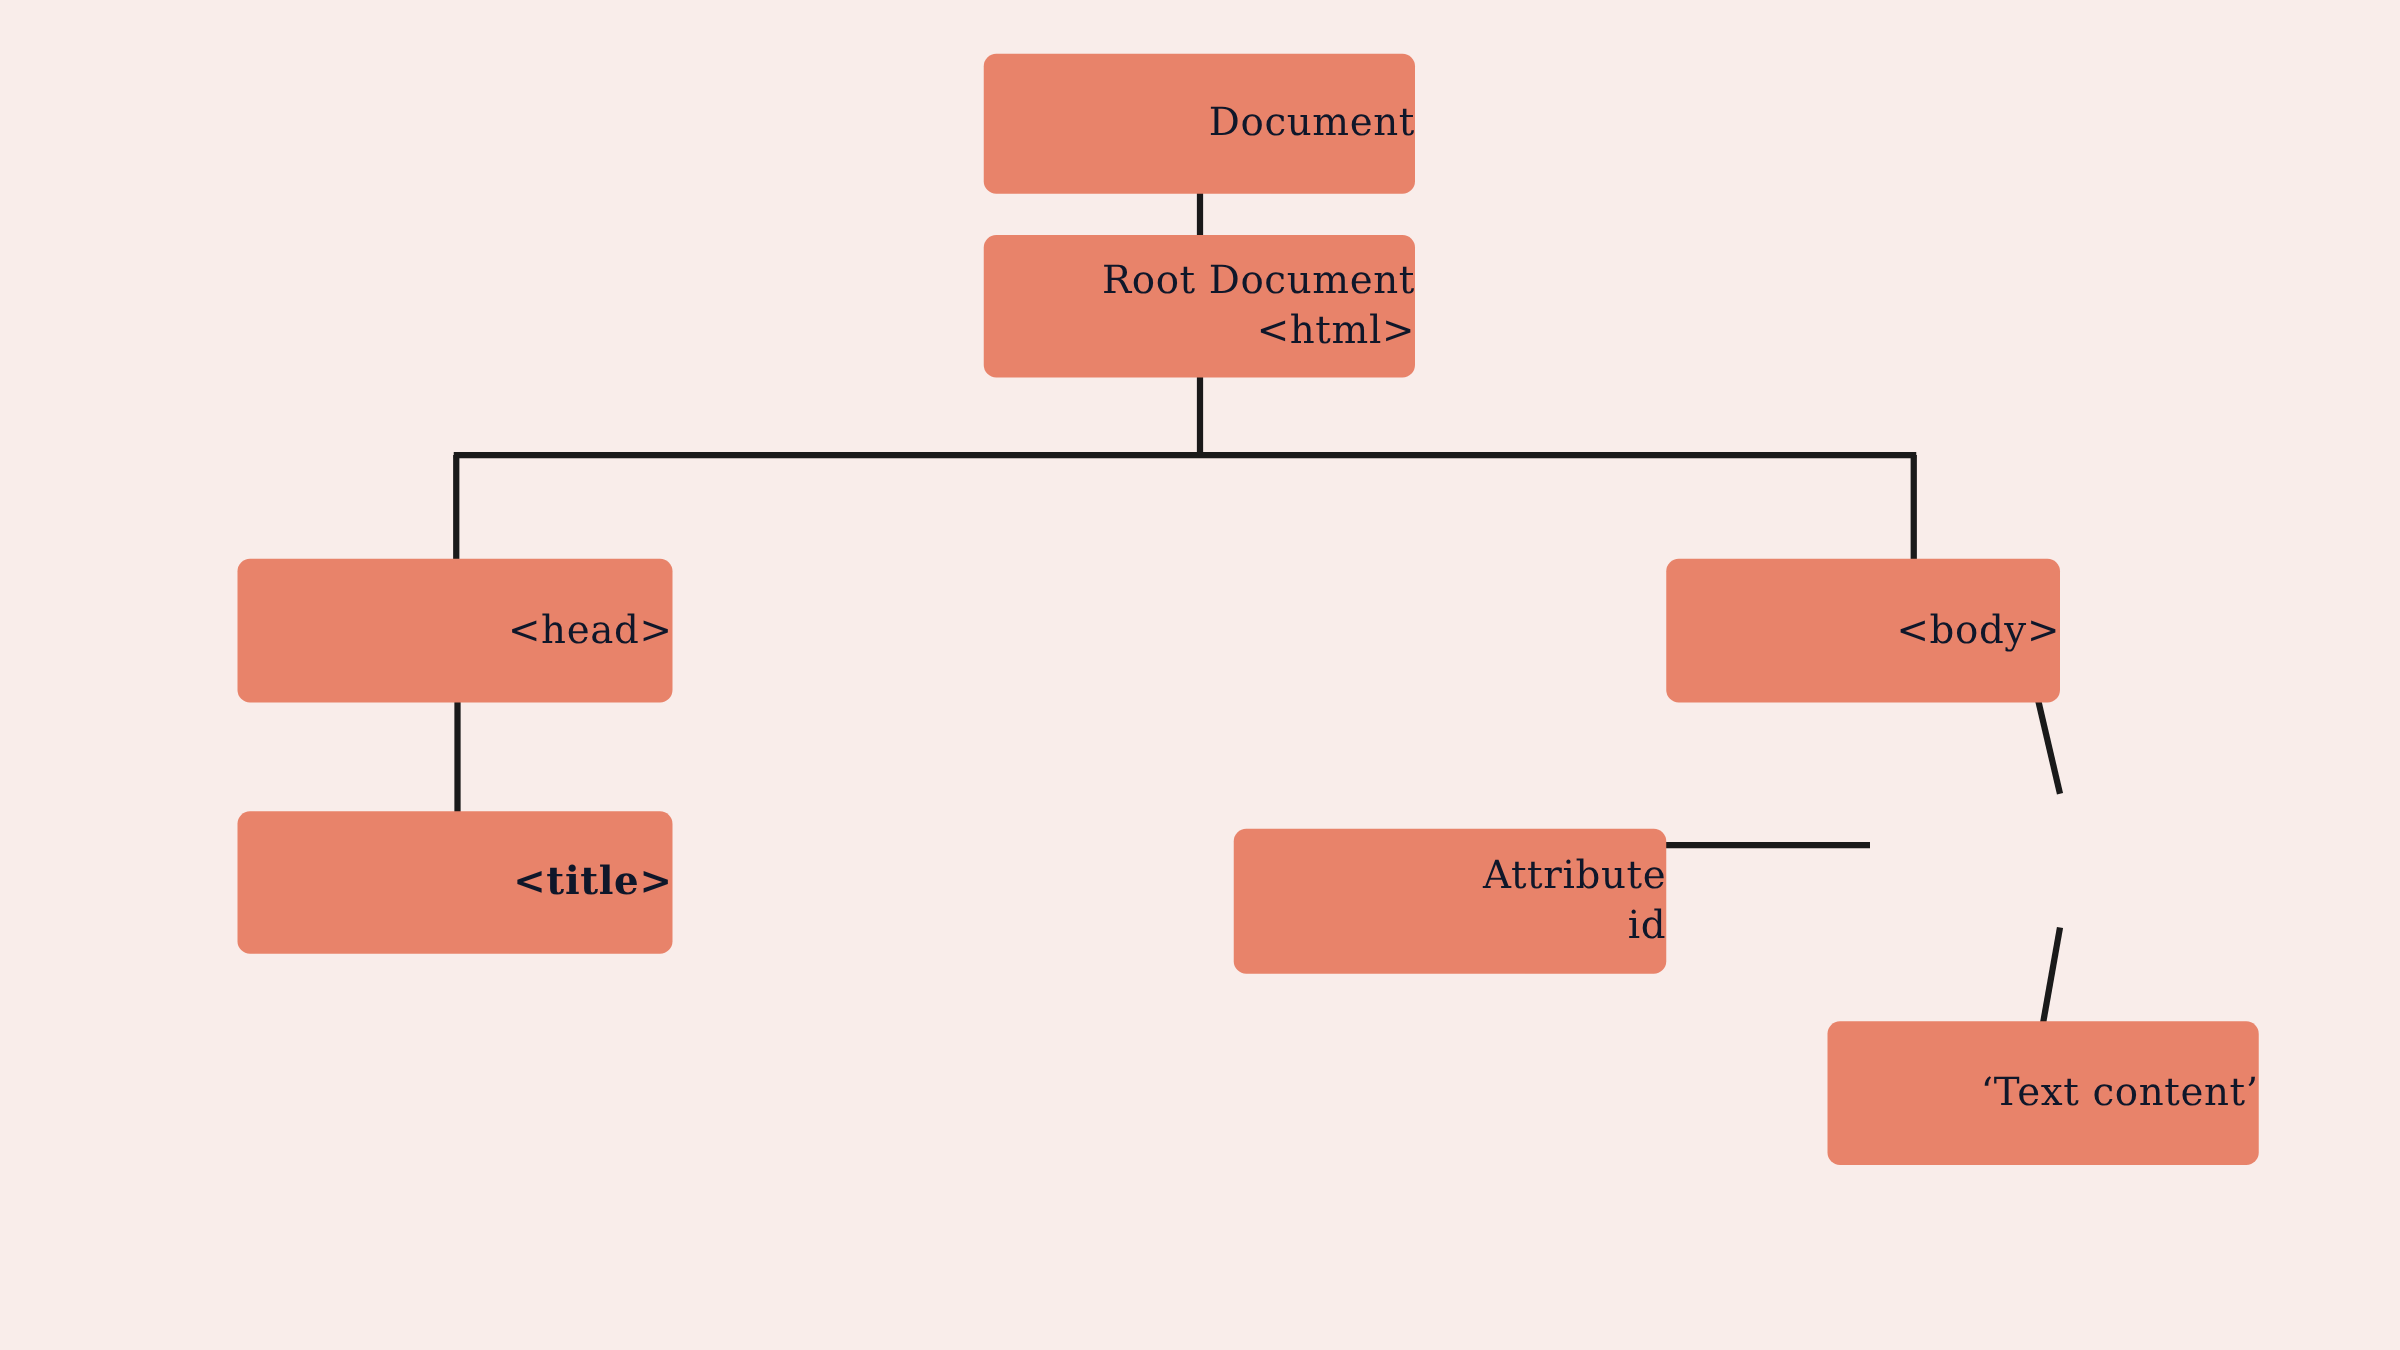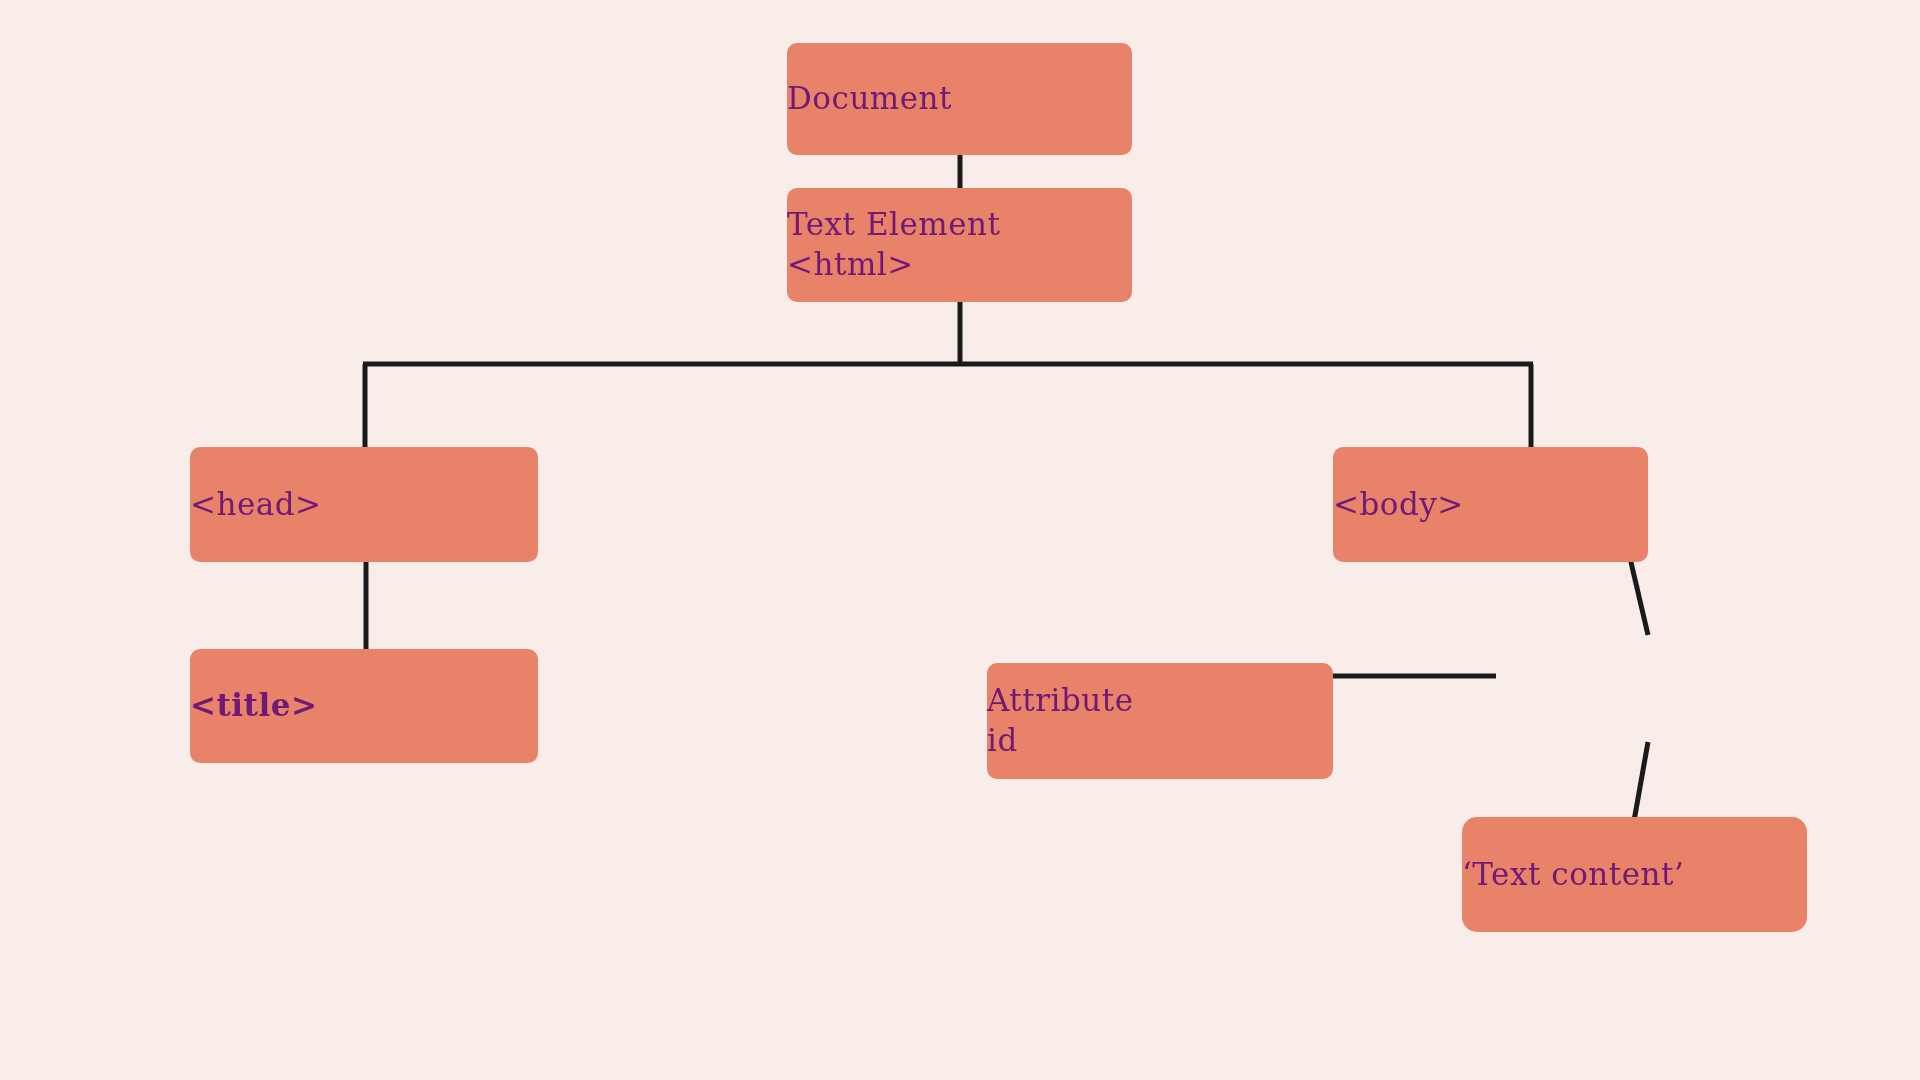--- a/index.html
+++ b/index.html
@@ -23,45 +23,45 @@
     left: 0;
     top: 0;
     width: 1920px;
     height: 1080px;
   }
   .node {
     position: absolute;
     box-sizing: border-box;
     background: #E8836A;
     border-radius: 10px;
-    color: #701a75;
+    color: #0f172a;
     display: flex;
     flex-direction: column;
-    align-items: flex-start;
+    align-items: flex-end;
     justify-content: center;
     text-align: center;
     font-size: 31px;
     line-height: 1.28;
     letter-spacing: 0.5px;
     z-index: 2;
     font-family: "DejaVu Serif", "Liberation Serif", serif;
   }
   .node .line2 {
     display: block;
   }
 
   
   #node-document      { left: 787px;  top: 43px;  width: 345px; height: 112px; }
   #node-root          { left: 787px;  top: 188px; width: 345px; height: 114px; }
   #node-head          { left: 190px;  top: 447px; width: 348px; height: 115px; }
   #node-title         { left: 190px;  top: 649px; width: 348px; height: 114px; font-weight: bold; }
   #node-body          { left: 1333px; top: 447px; width: 315px; height: 115px; }
   #node-attribute     { left: 987px;  top: 617px; width: 346px; height: 116px; margin-top: 46px; }
   #node-h1            { left: 1492px; top: 631px; width: 315px; height: 115px; }
-  #node-text          { left: 1462px; top: 817px; width: 345px; height: 115px; border-radius: 15px; }
+  #node-text          { left: 1462px; top: 817px; width: 345px; height: 115px; }
 </style>
 </head>
 <body>
 
 <div id="diagram">
 
   <svg id="edges" viewBox="0 0 1920 1080" width="1920" height="1080" xmlns="http://www.w3.org/2000/svg">
     <g stroke="#1A1A1A" stroke-width="5" fill="none" stroke-linecap="butt">
 
       <line x1="960" y1="150" x2="960" y2="192"></line>
@@ -82,21 +82,21 @@
 
       <line x1="1648" y1="742" x2="1634" y2="821"></line>
     </g>
   </svg>
 
   <div class="node" id="node-document">
     <span class="line1">Document</span>
   </div>
 
   <div class="node" id="node-root">
-    <span class="line1">Text Element</span>
+    <span class="line1">Root Document</span>
     <span class="line2">&lt;html&gt;</span>
   </div>
 
   <div class="node" id="node-head">
     <span class="line1">&lt;head&gt;</span>
   </div>
 
   <div class="node" id="node-title">
     <span class="line1">&lt;title&gt;</span>
   </div>

